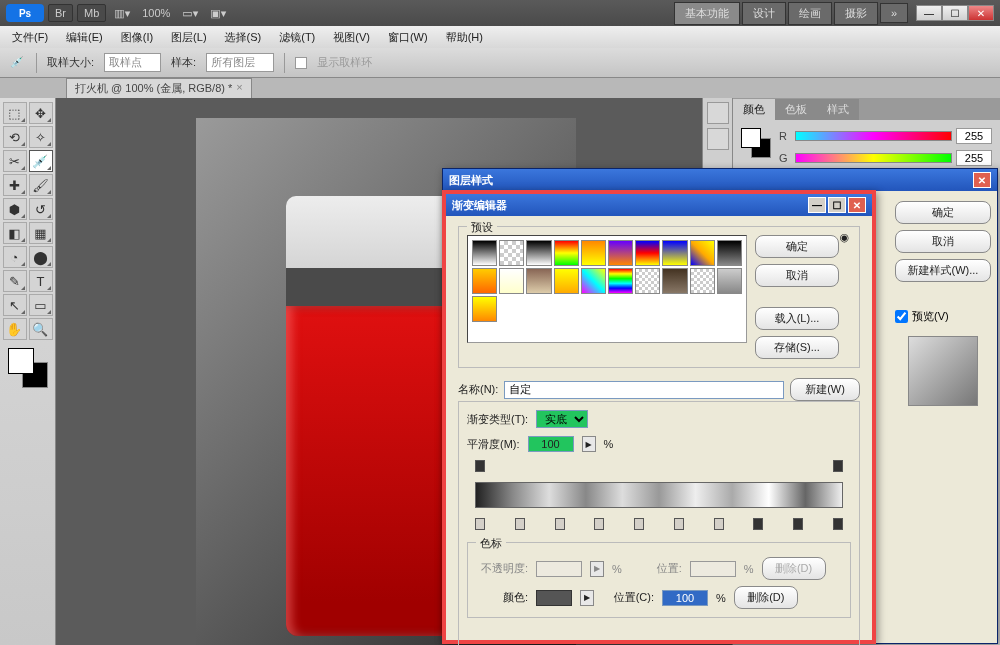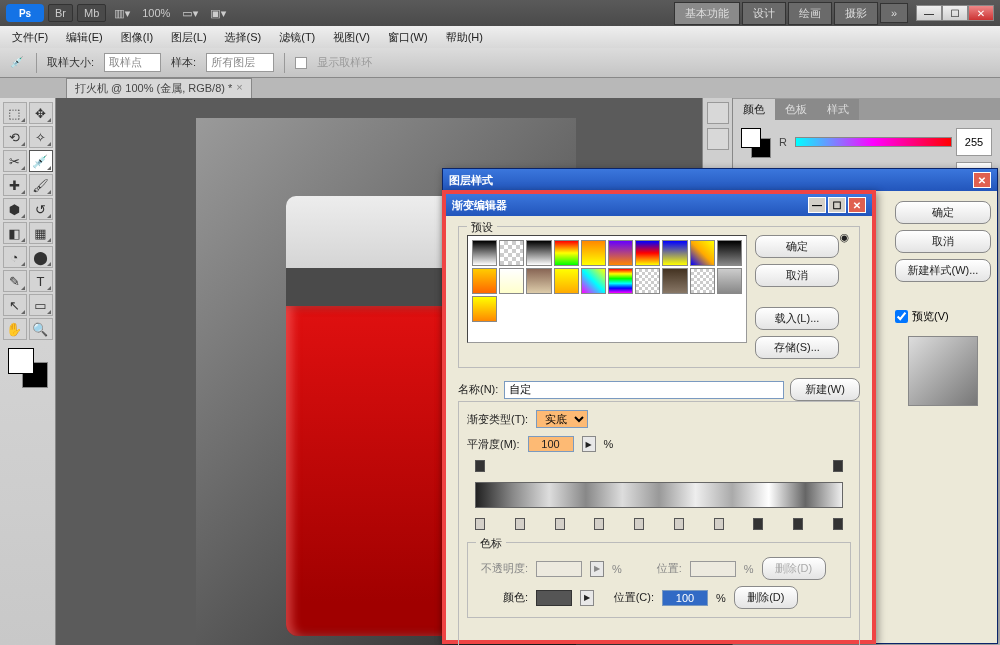--- a/index.html
+++ b/index.html
@@ -62,21 +62,21 @@
 .color-panel{padding:8px;display:flex;gap:8px;}
 .mini-swatch{width:30px;height:30px;position:relative;}
 .mini-fg{position:absolute;width:20px;height:20px;background:#fff;border:1px solid #000;top:0;left:0;}
 .mini-bg{position:absolute;width:20px;height:20px;background:#000;border:1px solid #888;bottom:0;right:0;}
 .sliders{flex:1;}
 .slider-row{display:flex;align-items:center;gap:4px;margin-bottom:6px;}
 .slider-row .lab{width:12px;color:#444;}
 .slider-track{flex:1;height:10px;border:1px solid #888;}
 .slider-r{background:linear-gradient(to right,#0ff,#f0f,#f00);}
 .slider-g{background:linear-gradient(to right,#f0f,#ff0,#0f0);}
-.slider-val{width:36px;border:1px solid #999;background:#fff;text-align:center;padding:7px;}
+.slider-val{width:36px;border:1px solid #999;background:#fff;text-align:center;padding:1px;}
 
 
 .dlg-ls{position:absolute;left:442px;top:168px;width:556px;height:476px;background:#ece9d8;border:1px solid #0a246a;box-shadow:2px 2px 8px rgba(0,0,0,.4);}
 .dlg-title{height:22px;background:linear-gradient(#3b77dd,#2255bb);color:#fff;display:flex;align-items:center;padding:0 6px;font-weight:bold;}
 .dlg-title .dlg-btns{margin-left:auto;display:flex;gap:2px;}
 .dlg-tbtn{width:18px;height:16px;background:#d4d0c8;border:1px solid #fff;color:#000;font-size:10px;display:flex;align-items:center;justify-content:center;}
 .dlg-tbtn.cls{background:#e06050;color:#fff;}
 .dlg-ls-body{display:flex;height:calc(100% - 22px);}
 .dlg-ls-right{width:108px;padding:10px 6px;display:flex;flex-direction:column;gap:6px;}
 .xp-btn{background:linear-gradient(#fff,#e4e4e4);border:1px solid #8a8a8a;border-radius:8px;padding:3px 4px;text-align:center;color:#222;}
@@ -87,21 +87,21 @@
 .dlg-ge-body{padding:10px 12px;color:#222;}
 .fieldset{border:1px solid #bbb;padding:8px;margin-bottom:10px;position:relative;}
 .fieldset-label{position:absolute;top:-7px;left:8px;background:#ece9d8;padding:0 4px;}
 .presets{display:flex;gap:8px;}
 .preset-grid{width:280px;height:108px;border:1px inset #999;background:#fff;padding:4px;display:grid;grid-template-columns:repeat(10,1fr);grid-auto-rows:26px;gap:2px;overflow:hidden;}
 .sw{border:1px solid #888;}
 .preset-side{display:flex;flex-direction:column;gap:6px;width:84px;}
 .name-row{display:flex;align-items:center;gap:6px;margin:4px 0 0;}
 .name-row input{flex:1;border:1px solid #7a9ac0;padding:2px 4px;background:#fff;}
 .type-row{display:flex;align-items:center;gap:8px;margin-bottom:8px;}
-.type-row select,.type-row .numbox{border:1px solid #7a9ac0;background:#fdba74;padding:1px 4px;}
+.type-row select,.type-row .numbox{border:1px solid #7a9ac0;background:#22c55e;padding:1px 4px;}
 .numbox{width:46px;text-align:center;}
 .grad-bar{height:26px;border:1px solid #666;background:linear-gradient(to right,#222 0%,#888 10%,#ddd 20%,#888 30%,#ddd 40%,#999 50%,#eee 60%,#aaa 70%,#fff 80%,#666 90%,#eee 100%);margin:10px 8px;}
 .stops{display:flex;justify-content:space-between;margin:0 8px;}
 .stop{width:10px;height:12px;background:#d4d0c8;border:1px solid #555;}
 .stop.solid{background:#333;}
 .colorstop-row{display:flex;align-items:center;gap:8px;margin-top:6px;color:#888;}
 .colorstop-row .lbl{min-width:52px;text-align:right;}
 .colorstop-row input{width:46px;border:1px solid #999;padding:1px 2px;}
 .colorstop-row .sel{background:#316ac5;color:#fff;border:1px solid #7a9ac0;width:46px;text-align:center;padding:1px;}
 .color-chip{width:36px;height:16px;background:#555;border:1px solid #333;}

